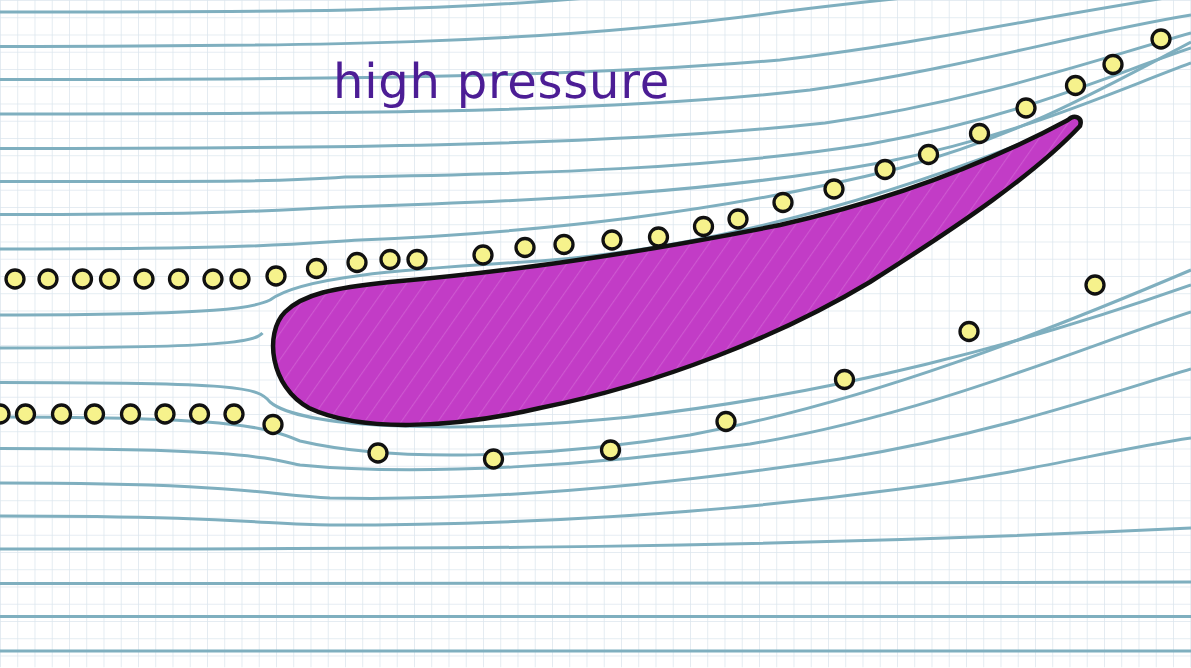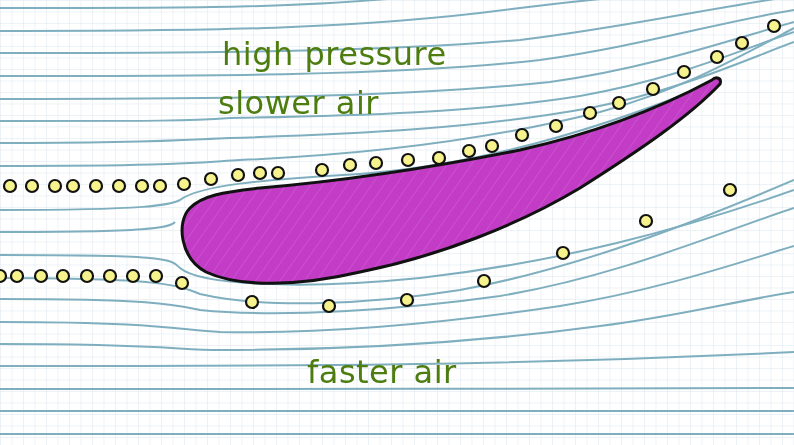--- a/index.html
+++ b/index.html
@@ -3,21 +3,21 @@
 <meta charset="utf-8">
 <style>
   html, body { margin: 0; padding: 0; }
   body { width: 794px; height: 445px; overflow: hidden; background: #ffffff; }
   #stage { position: relative; width: 794px; height: 445px; overflow: hidden; }
   #stage svg { position: absolute; left: 0; top: 0; }
   .label {
     position: absolute;
     font-family: "DejaVu Sans", sans-serif;
     font-size: 32px;
-    color: #4d7c0f;
+    color: #4c1d95;
     letter-spacing: 0.5px;
     line-height: 40px;
     white-space: nowrap;
   }
   #label-top-1 { left: 222px; top: 34px; }
   #label-top-2 { left: 218px; top: 83px; }
   #label-bot-1 { left: 307px; top: 352px; }
   #label-bot-2 { left: 305px; top: 399px; }
 </style>
 </head>
@@ -110,15 +110,13 @@
       <circle cx="329" cy="306" r="6"></circle>
       <circle cx="407" cy="300" r="6"></circle>
       <circle cx="484" cy="281" r="6"></circle>
       <circle cx="563" cy="253" r="6"></circle>
       <circle cx="646" cy="221" r="6"></circle>
       <circle cx="730" cy="190" r="6"></circle>
     </g>
   </svg>
 
   <div class="label" id="label-top-1">high pressure</div>
-  <div class="label" id="label-top-2">slower air</div>
-  <div class="label" id="label-bot-1">faster air</div>
 </div>
 
 </body></html>

